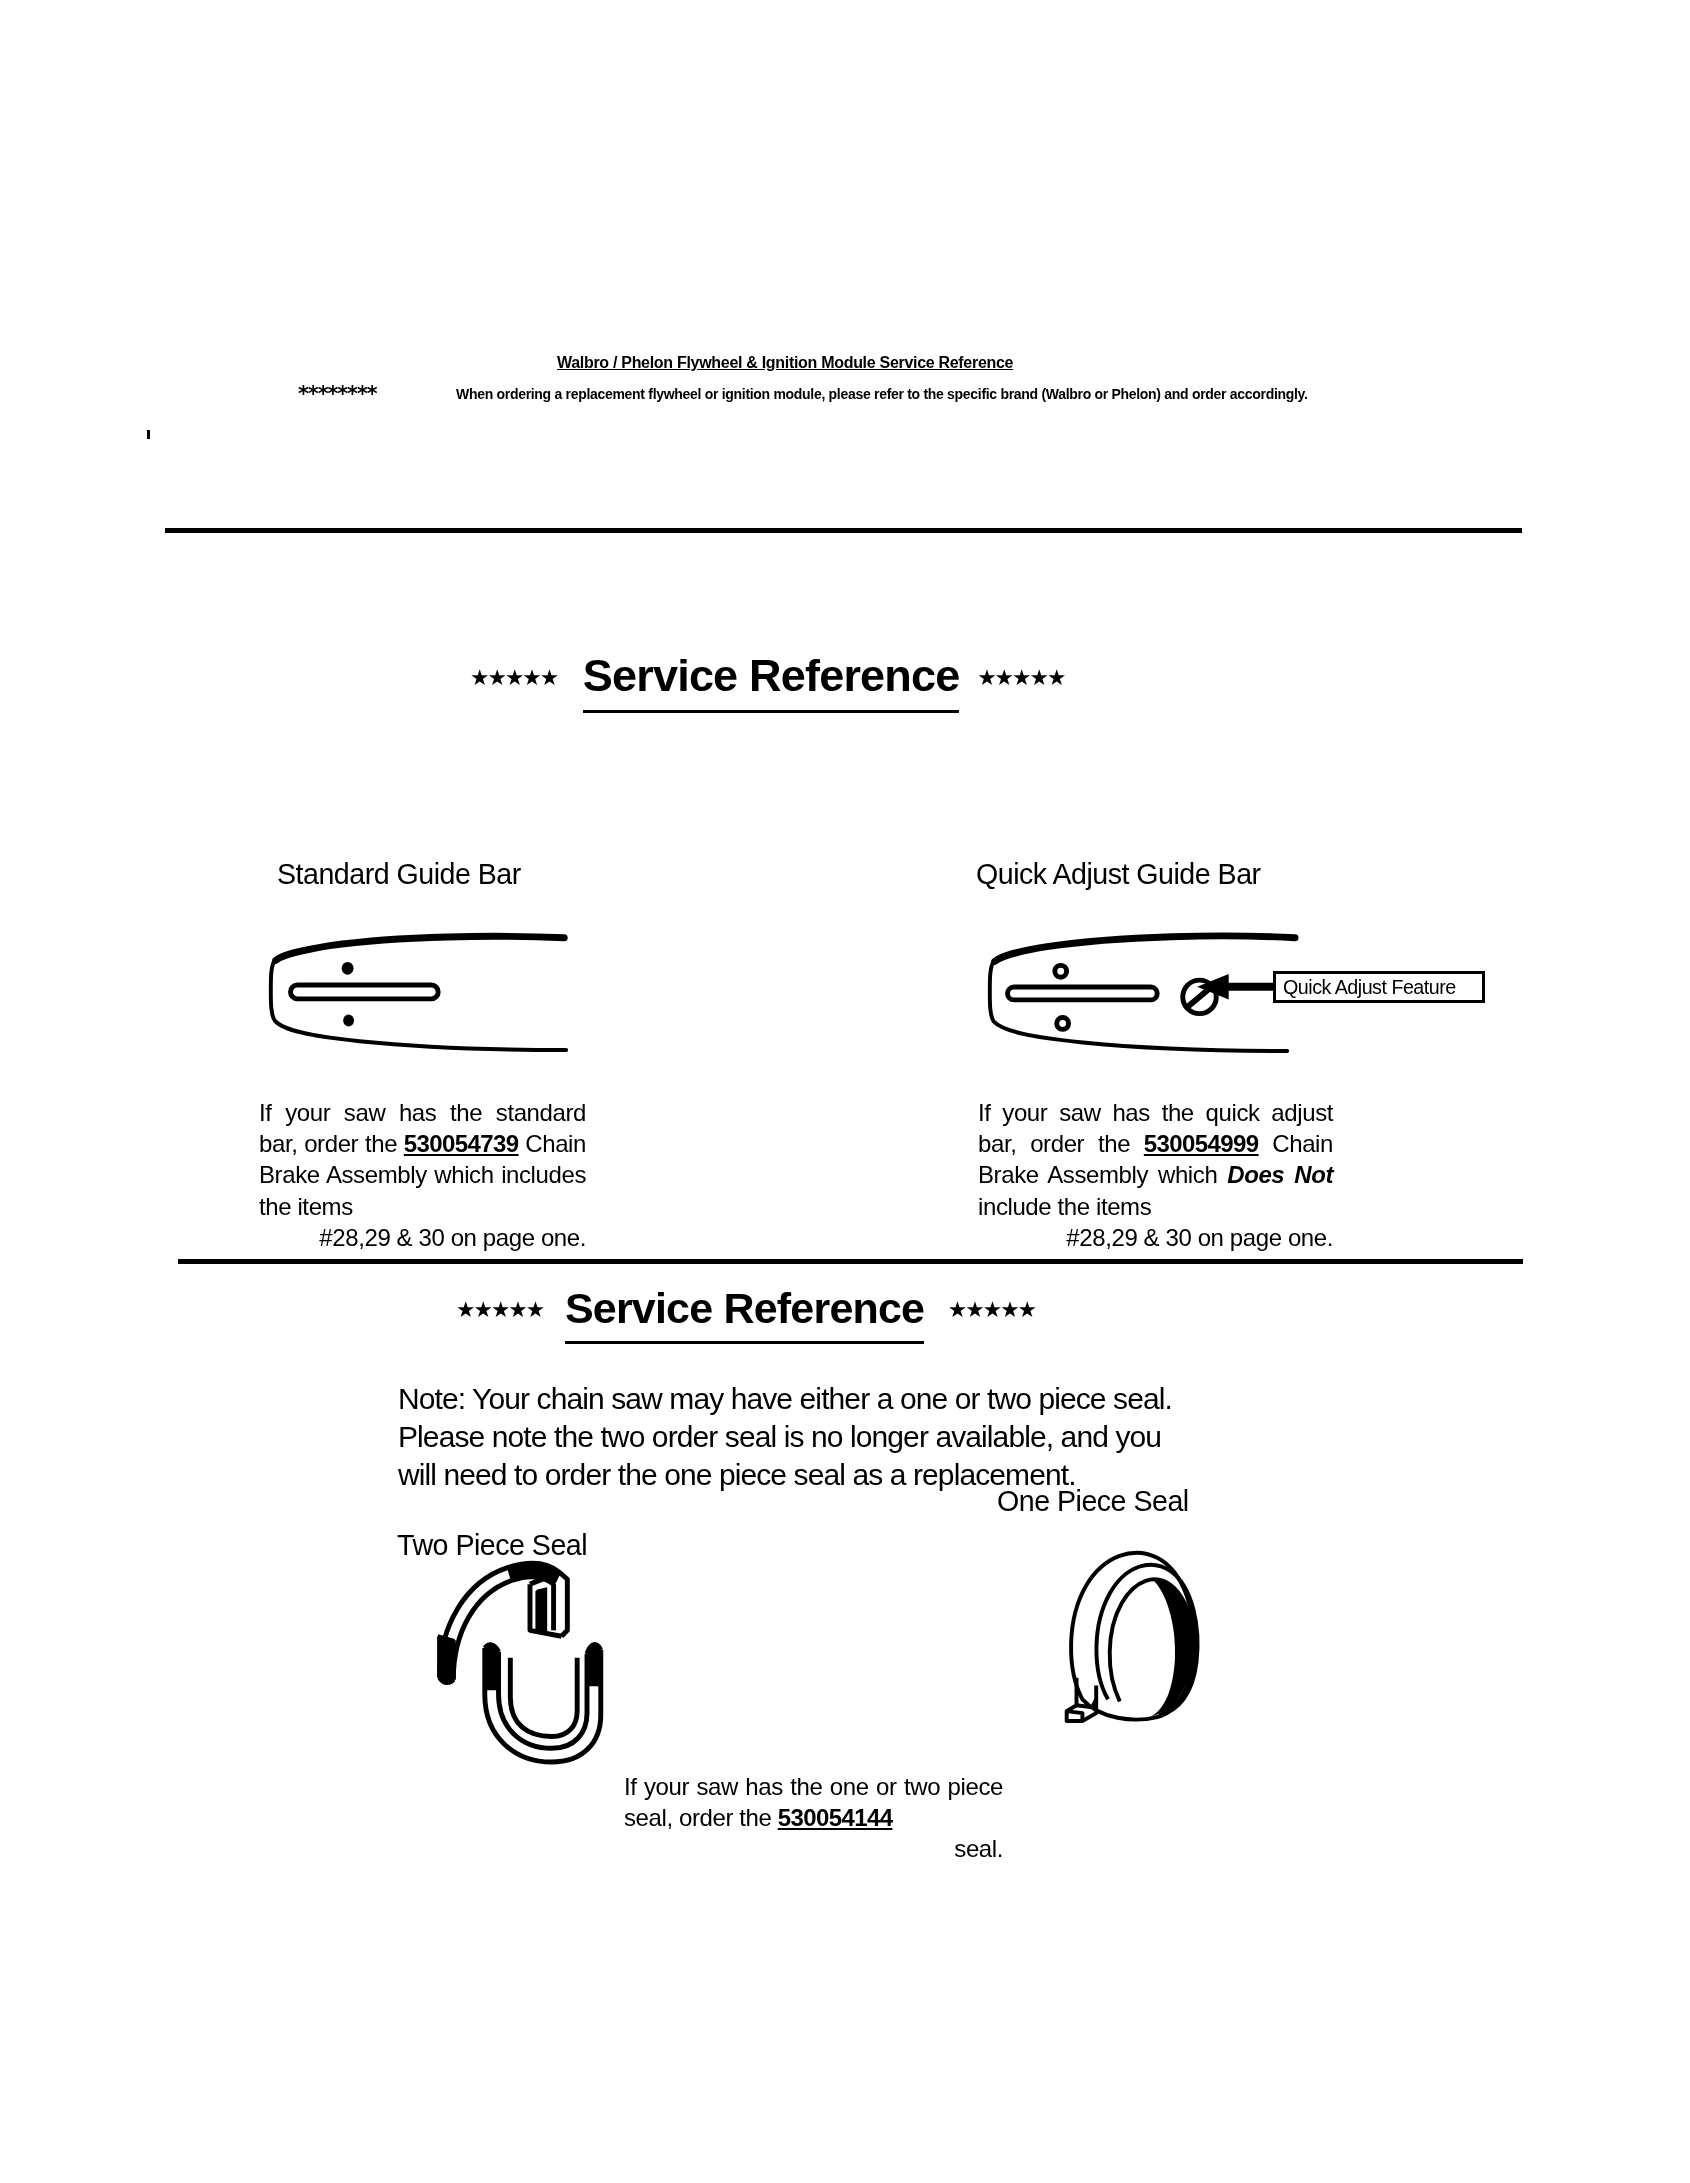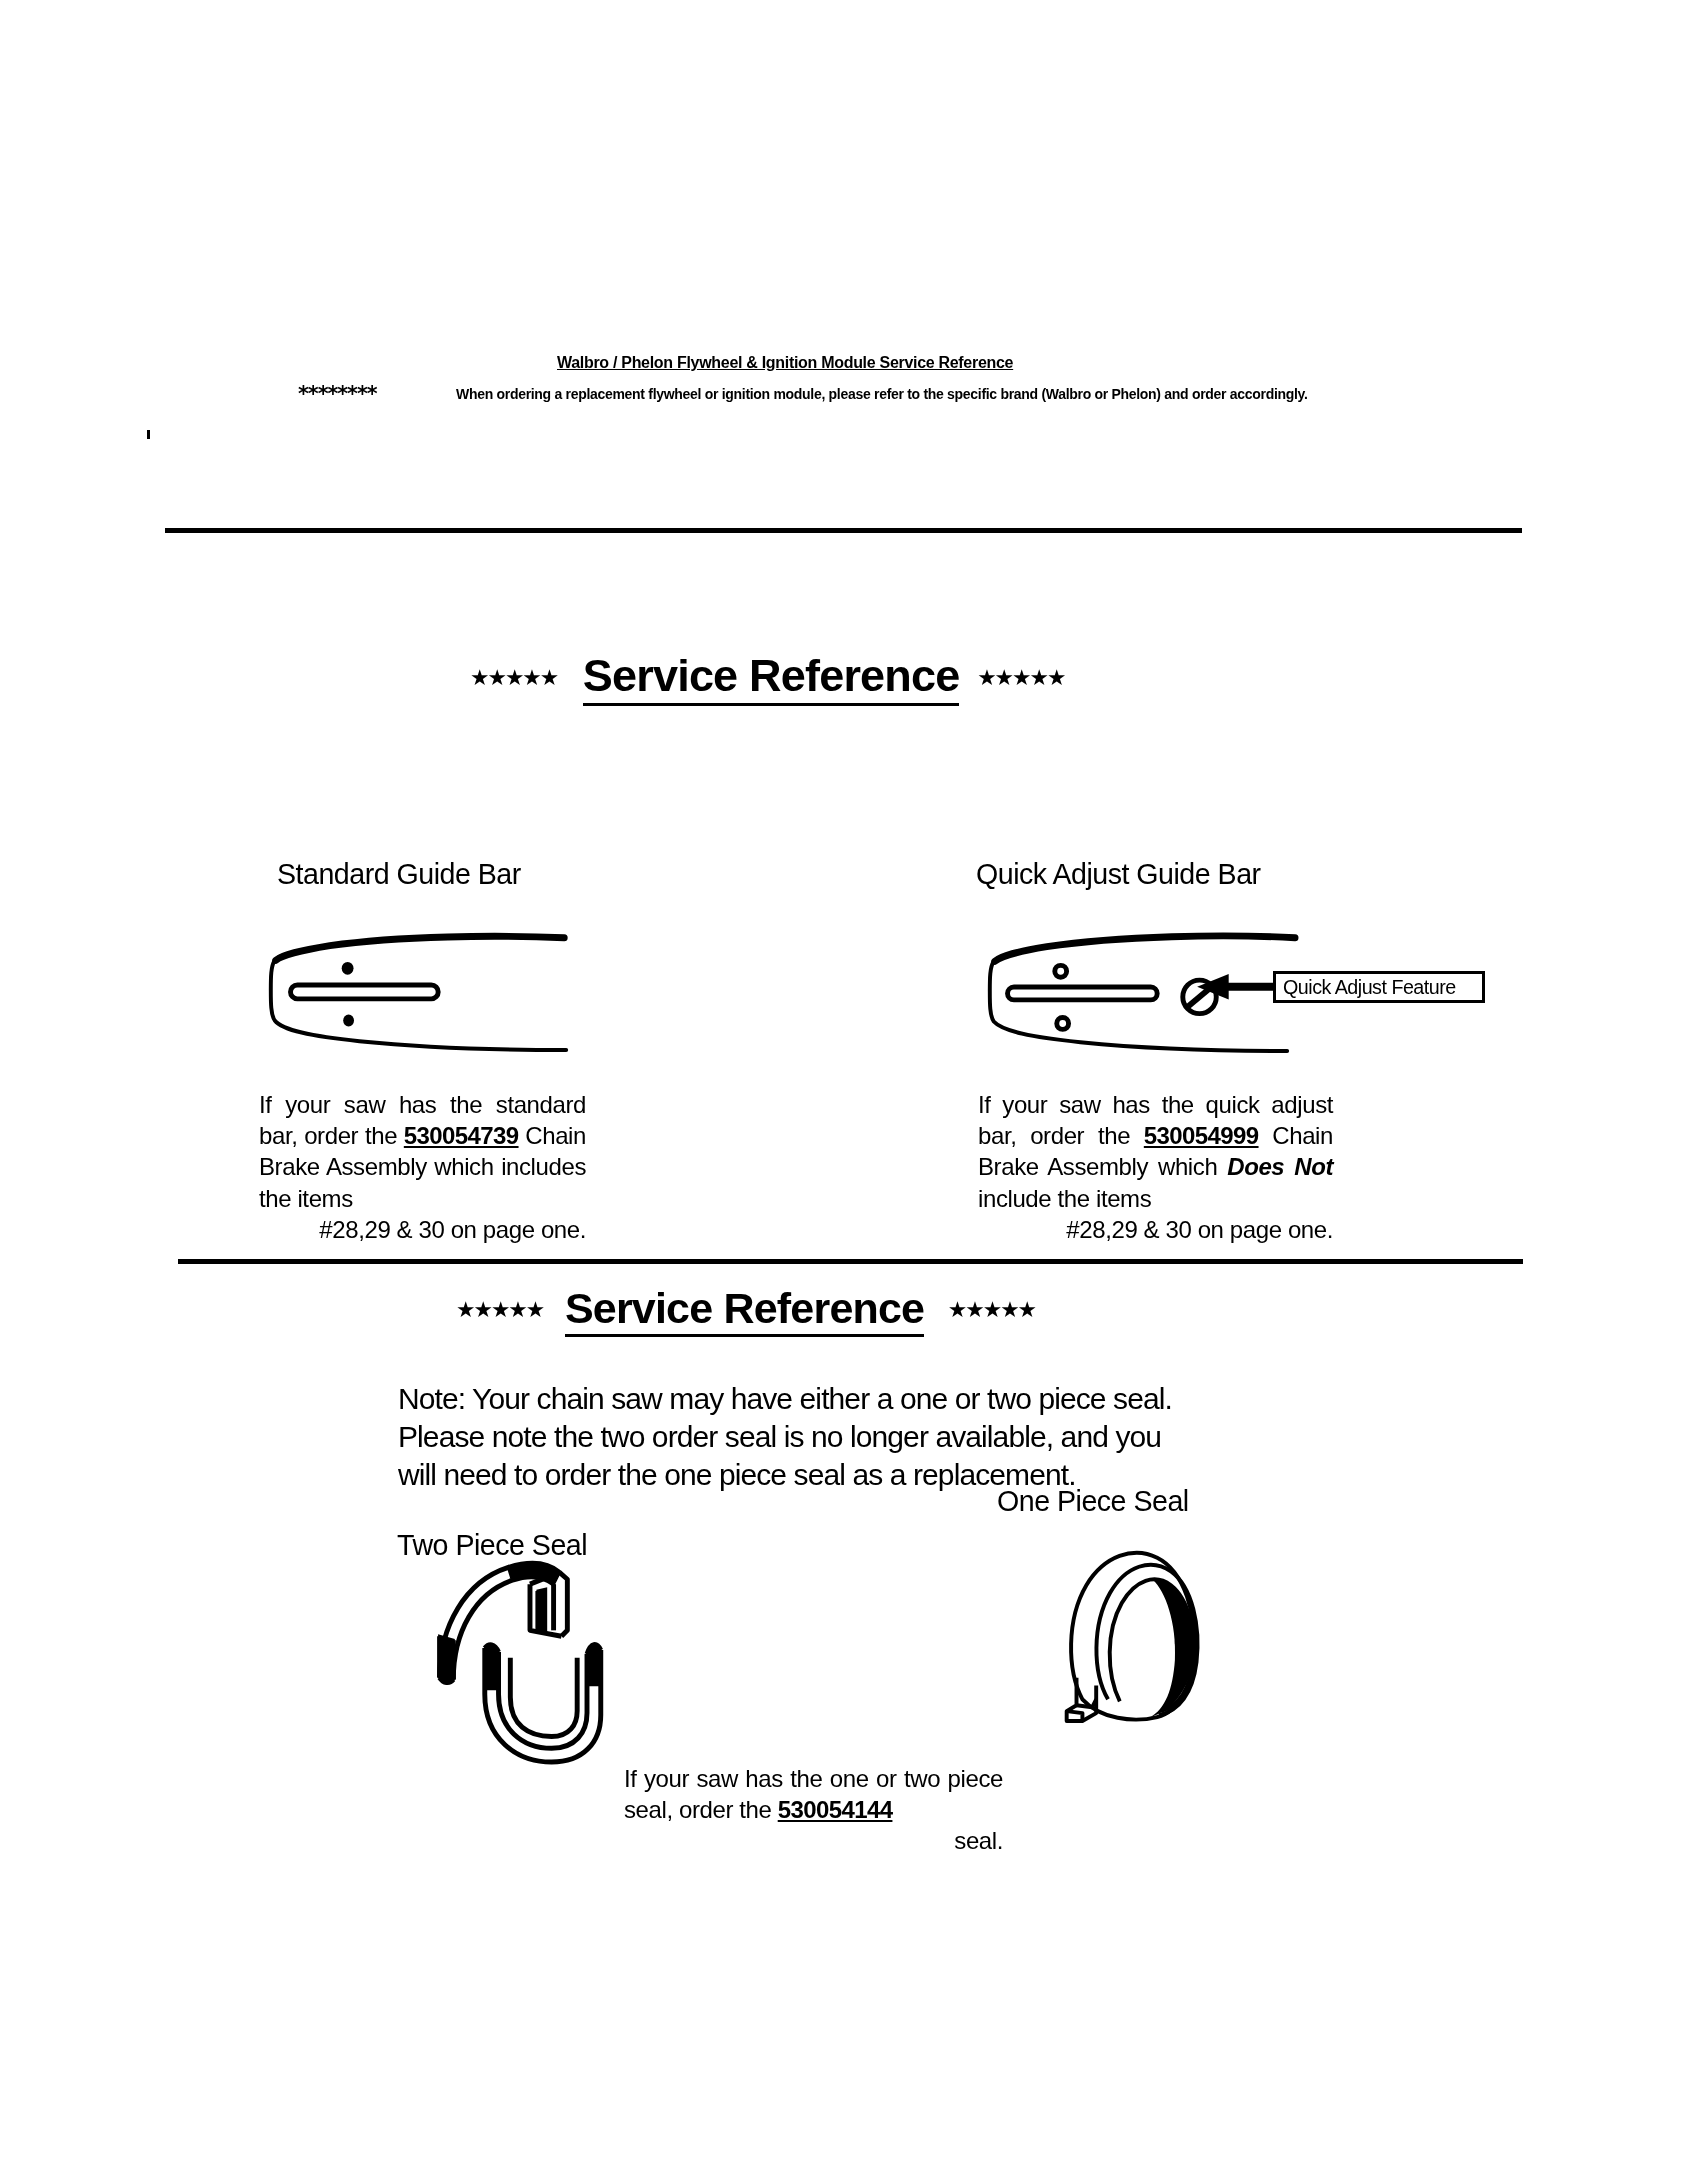--- a/index.html
+++ b/index.html
@@ -70,21 +70,21 @@
   
   .sr-heading {
     position: absolute;
     white-space: nowrap;
   }
   .sr-title {
     font-size: 45px;
     font-weight: bold;
     letter-spacing: -0.8px;
     border-bottom: 3.9px solid #000;
-    padding-bottom: 1px;
+    padding-bottom: 8px;
     display: inline-block;
     vertical-align: baseline;
   }
   .sr-stars {
     font-size: 21.7px;
     font-weight: bold;
     letter-spacing: -2px;
     font-family: "DejaVu Sans", sans-serif;
     display: inline-block;
     vertical-align: baseline;
@@ -124,20 +124,21 @@
   #cap-two      { left: 397px; top: 1485px; margin-top: 44px; }
   #cap-one      { left: 997px; top: 1485px; }
 
   
   .body-col {
     position: absolute;
     font-size: 24px;
     line-height: 1.30;
     letter-spacing: -0.4px;
     text-align: justify;
+    margin-top: 8px;
   }
   #body-left  { left: 259px; top: 1089px; width: 327px; }
   #body-right { left: 978px; top: 1089px; width: 355px; }
   #body-seal  { left: 624px; top: 1763px; width: 379px; }
   .body-col .lastline { text-align: right; }
   .partno {
     font-weight: bold;
     text-decoration: underline;
     letter-spacing: -0.6px;
   }

